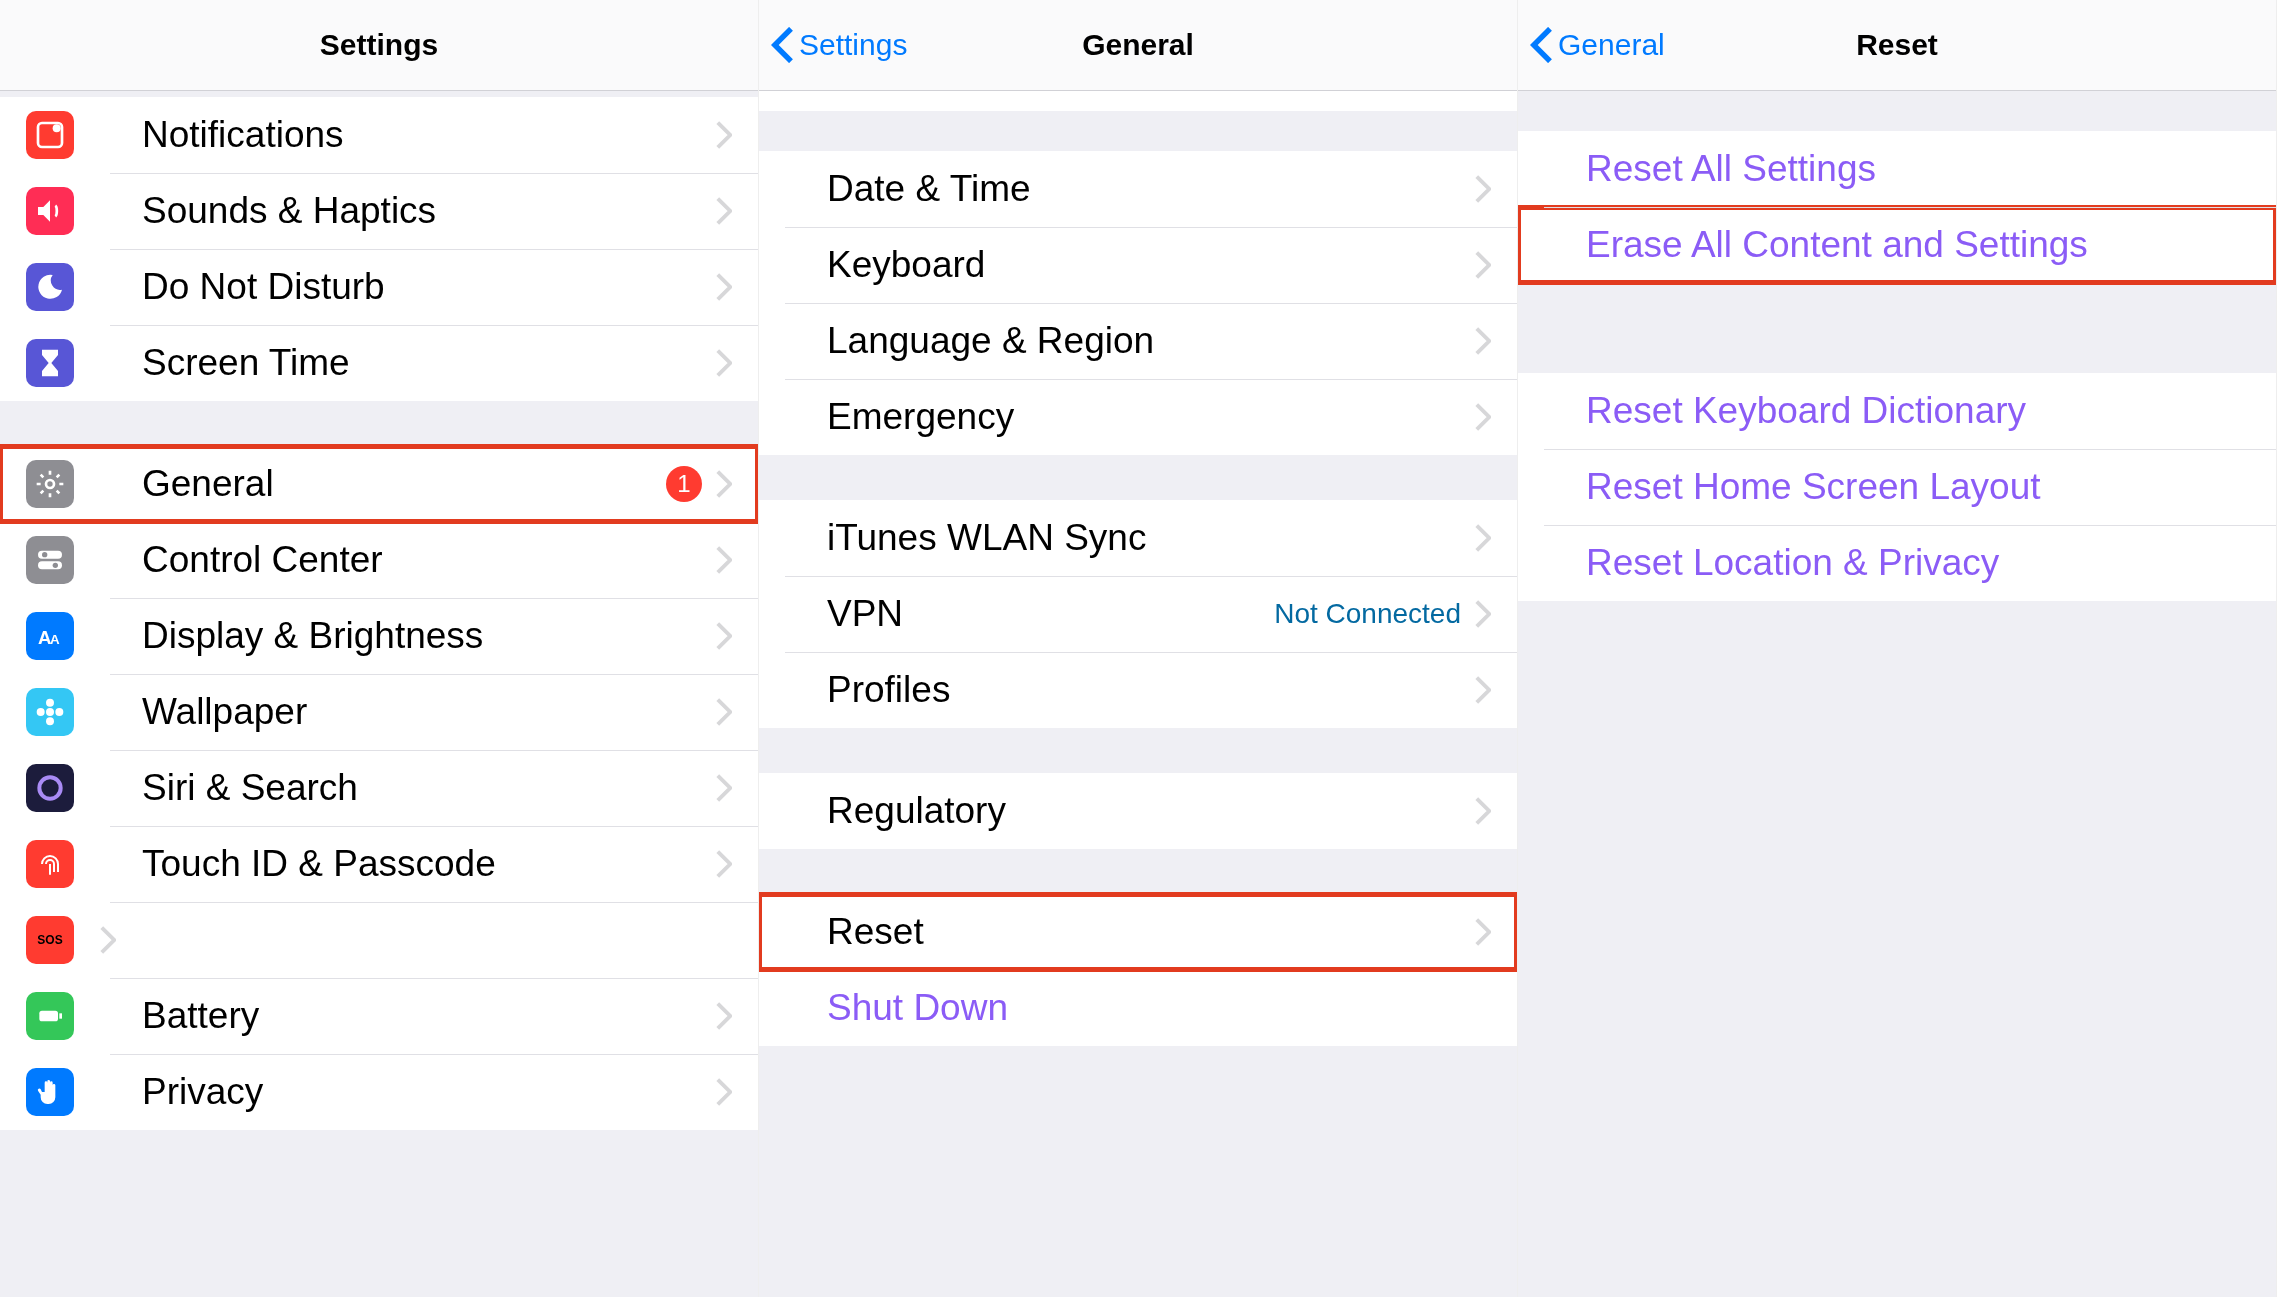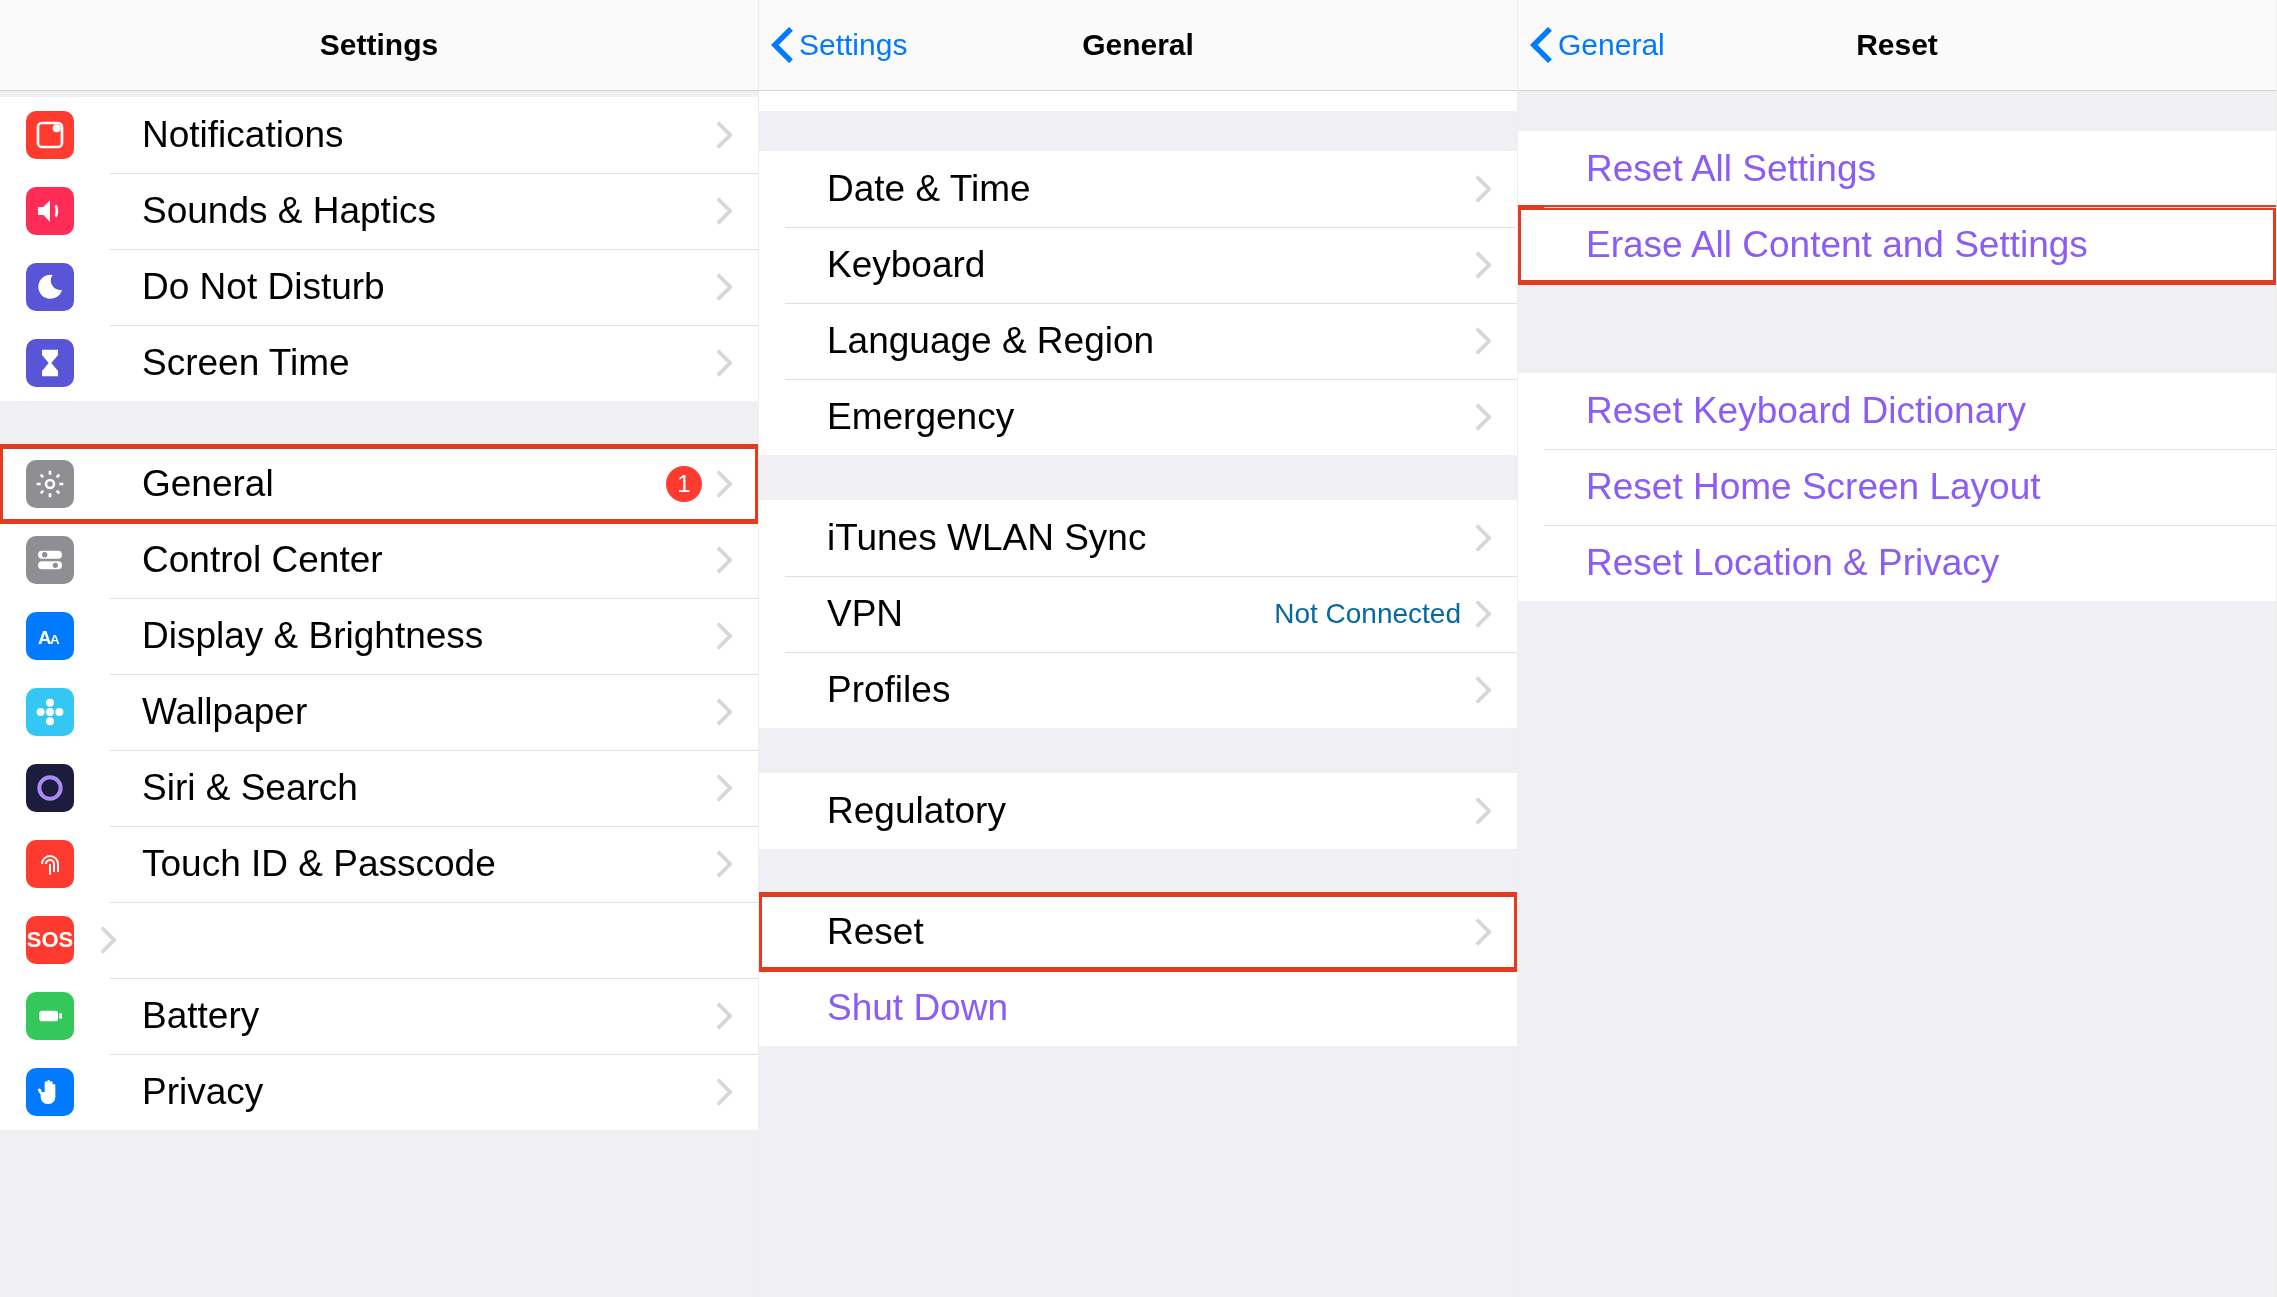--- a/index.html
+++ b/index.html
@@ -246,21 +246,21 @@
             <path d="M12 12v8"></path>
           </svg>
         </span>
       <span class="label">Touch ID &amp; Passcode</span>
       <span class="chev"><svg viewBox="0 0 10 18">
             <polyline points="1,1 9,9 1,17"></polyline>
           </svg></span>
     </div>
     <div class="row">
       <span class="icon ic-sos">
-          <span style="color:#ffffff;font-weight:700;font-size:22px;">SOS</span>
+          <span style="color:#000000;font-weight:700;font-size:12px;">SOS</span>
         </span>
       <span class="chev"><svg viewBox="0 0 10 18">
             <polyline points="1,1 9,9 1,17"></polyline>
           </svg></span>
     </div>
     <div class="row">
       <span class="icon ic-green">
           <svg viewBox="0 0 24 24" fill="#fff">
             <rect x="4" y="8" width="14" height="8" rx="2"></rect>
             <rect x="19" y="10" width="2" height="4"></rect>

